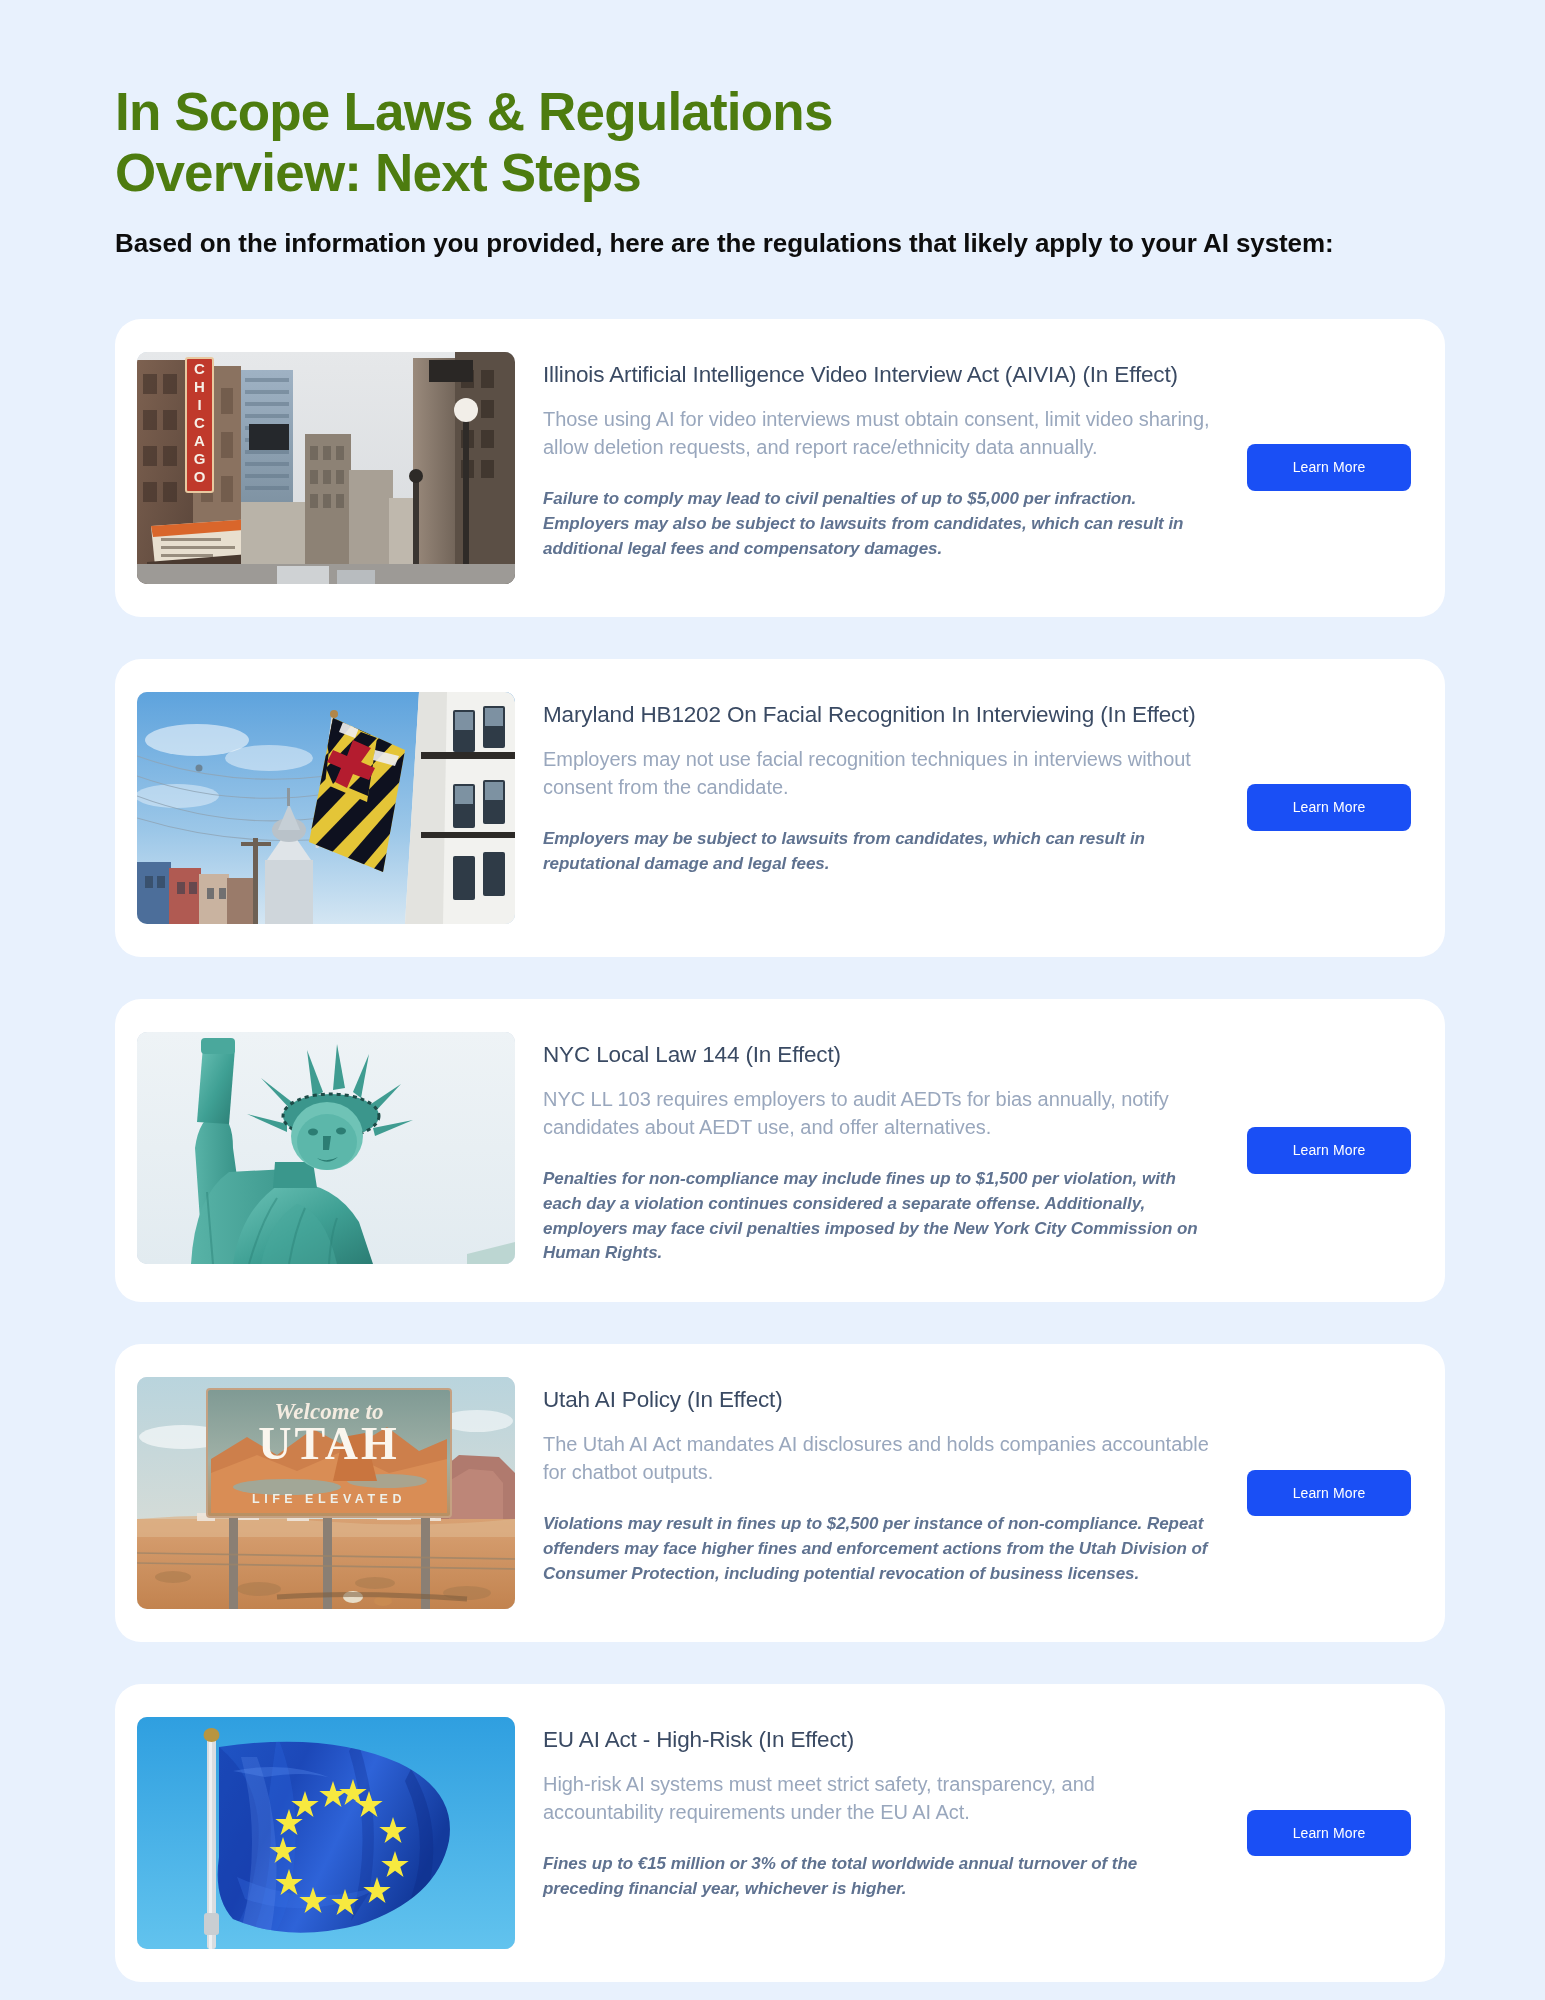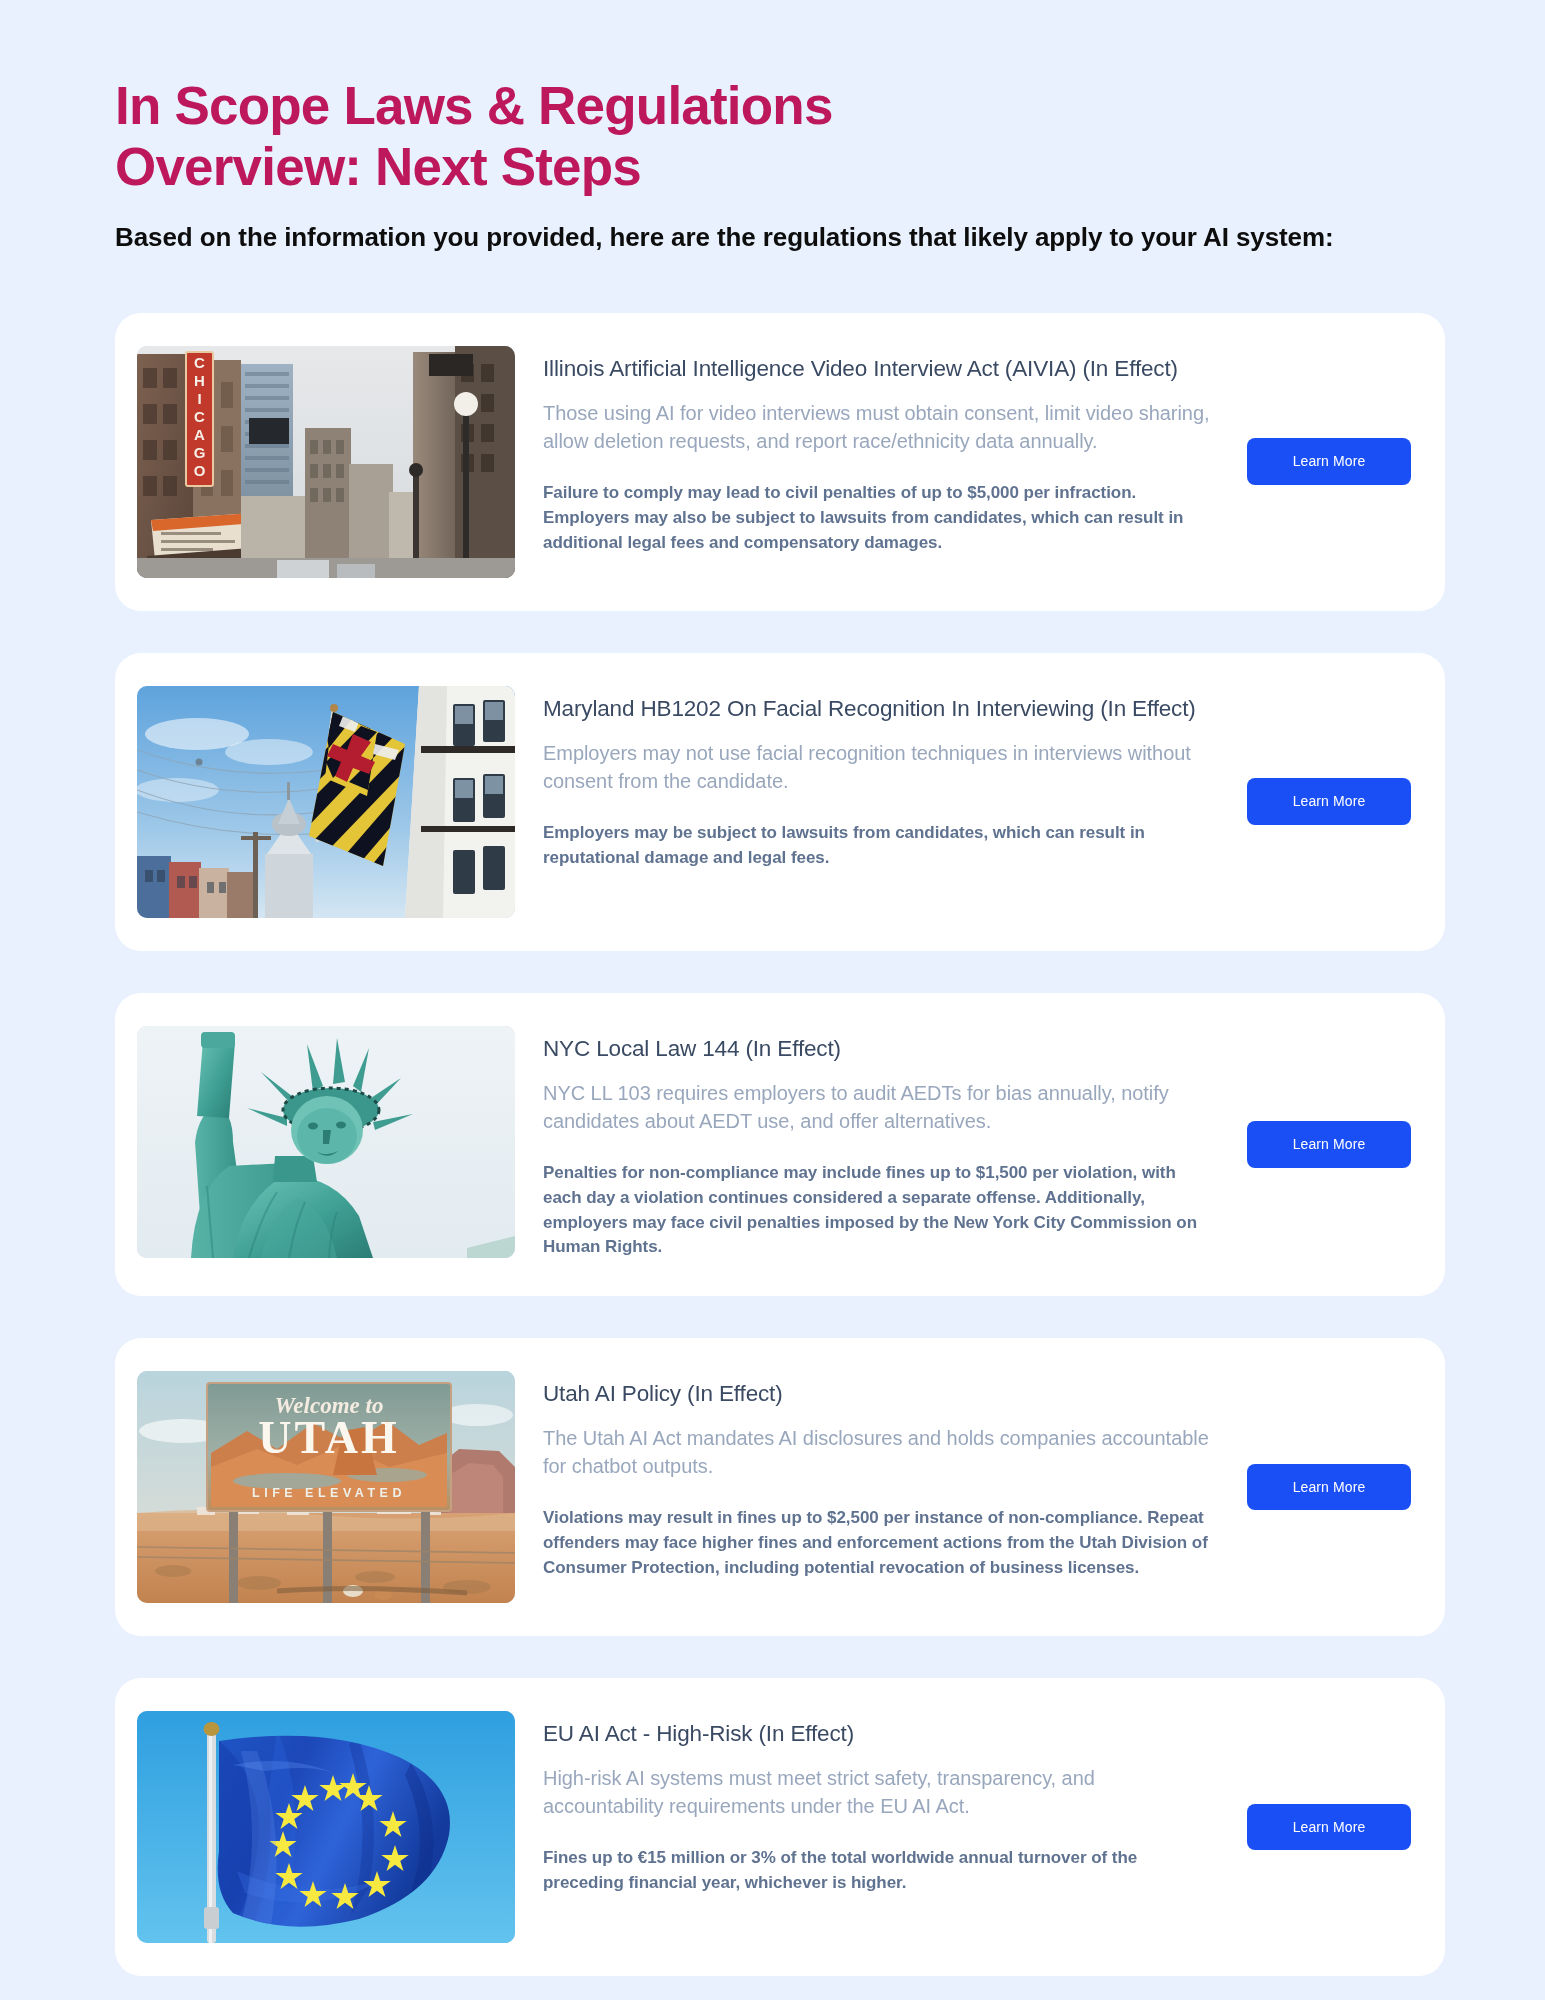--- a/index.html
+++ b/index.html
@@ -19,23 +19,23 @@
   .page {
     width: 1545px;
     padding: 70px 100px 60px 115px;
   }
 
   
   .page-title {
     font-size: 53px;
     line-height: 1.15;
     font-weight: 700;
-    color: #be185d;
+    color: #4d7c0f;
     letter-spacing: -0.8px;
-    margin: 6px 0 4px 0;
+    margin: 12px 0 4px 0;
     max-width: 1100px;
   }
   .page-title .line2 { display: block; }
 
   .page-subtitle {
     font-size: 26px;
     font-weight: 700;
     color: #0d0d0d;
     letter-spacing: -0.1px;
     margin: 24px 0 0 0;
@@ -105,20 +105,21 @@
   }
 
   .card-penalty {
     font-size: 17px;
     line-height: 1.45;
     font-weight: 700;
     color: #5f7290;
     letter-spacing: -0.05px;
     margin: 0;
     max-width: 740px;
+    font-style: italic;
   }
 
   .card-action {
     flex: 0 0 auto;
     align-self: center;
     padding-left: 4px;
   }
 
   .learn-more-btn {
     display: inline-block;

